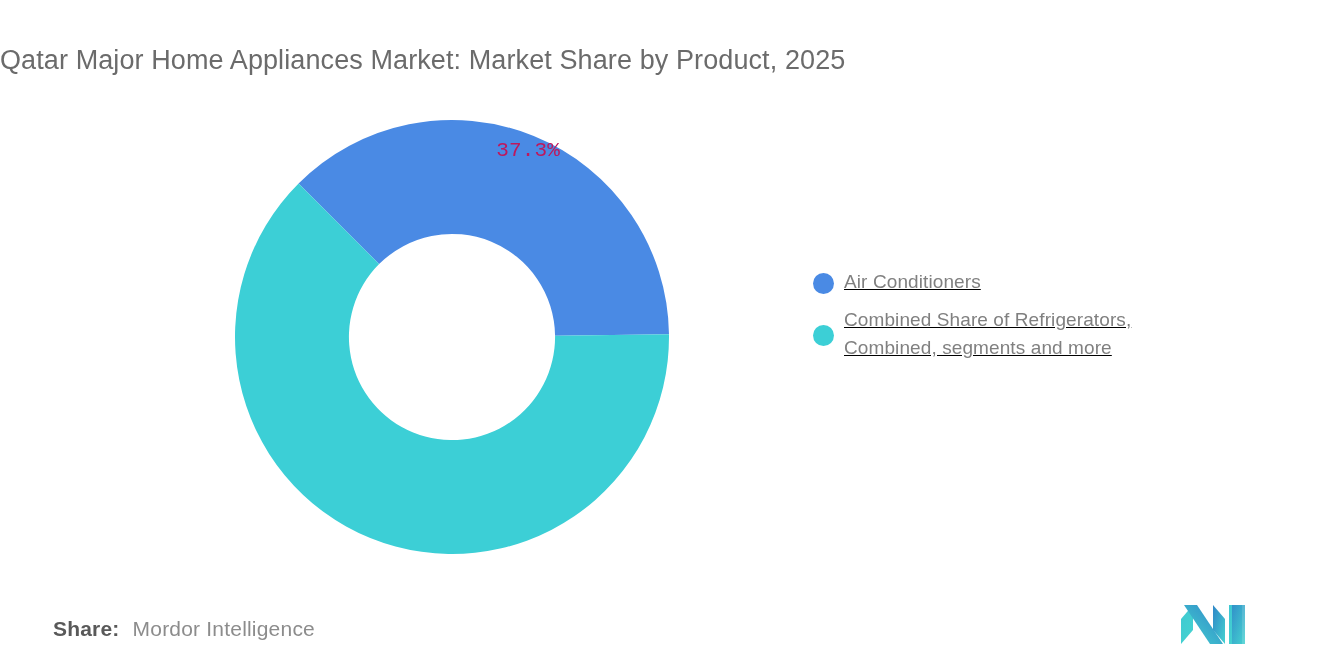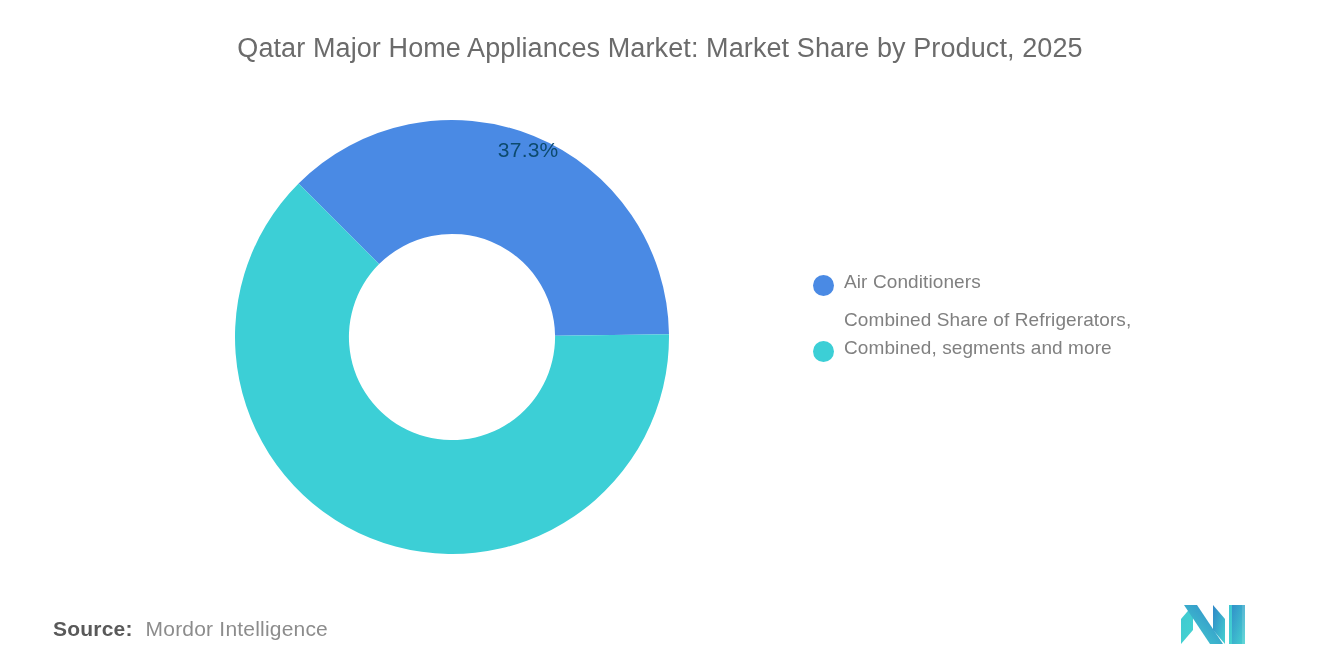--- a/index.html
+++ b/index.html
@@ -20,22 +20,21 @@
   #chart-figure {
     position: absolute;
     inset: 0;
   }
 
   
   #chart-title {
     position: absolute;
     left: 0;
     right: 0;
-    top: 30px;
-    text-align: center;
+    top: 42px;
     font-size: 27px;
     font-weight: 400;
     color: #6b6b6b;
     letter-spacing: 0.1px;
     line-height: 36px;
     white-space: nowrap;
   }
 
   
   #donut-wrap {
@@ -58,36 +57,38 @@
     width: 434px;
     text-align: center;
     pointer-events: none;
   }
   #donut-value-label .val {
     position: absolute;
     left: 217px;
     top: 70px;
     transform: translate(-50%, -50%);
     font-size: 21px;
-    color: #0c4a6e;
+    color: #be185d;
     font-weight: 400;
     letter-spacing: 0.2px;
+    font-family: Liberation Mono, monospace;
   }
 
   
   #legend {
     position: absolute;
     left: 813px;
     top: 268px;
     width: 420px;
   }
   .legend-row {
     display: flex;
-    align-items: flex-end;
+    align-items: center;
     margin-bottom: 10px;
+    text-decoration: underline;
   }
   .legend-swatch {
     flex: 0 0 auto;
     width: 21px;
     height: 21px;
     border-radius: 50%;
     margin-top: 2px;
     margin-right: 10px;
   }
   .legend-label {
@@ -153,21 +154,21 @@
       <span class="legend-swatch" style="background: rgb(74, 138, 228);"></span>
       <span class="legend-label">Air Conditioners</span>
     </div>
     <div class="legend-row">
       <span class="legend-swatch" style="background: rgb(60, 207, 214);"></span>
       <span class="legend-label">Combined Share of Refrigerators, Combined, segments and more</span>
     </div>
   </div>
 
   <div id="source-line">
-    <span id="source-label">Source:</span><span id="source-value">Mordor Intelligence</span>
+    <span id="source-label">Share:</span><span id="source-value">Mordor Intelligence</span>
   </div>
 
   <div id="brand-logo">
     <svg viewBox="0 0 70 42">
       <defs>
         <linearGradient id="lgA" x1="0" y1="1" x2="1" y2="0">
           <stop offset="0" stop-color="#45d2d0"></stop>
           <stop offset="1" stop-color="#2f86c8"></stop>
         </linearGradient>
         <linearGradient id="lgB" x1="0" y1="0" x2="1" y2="1">

